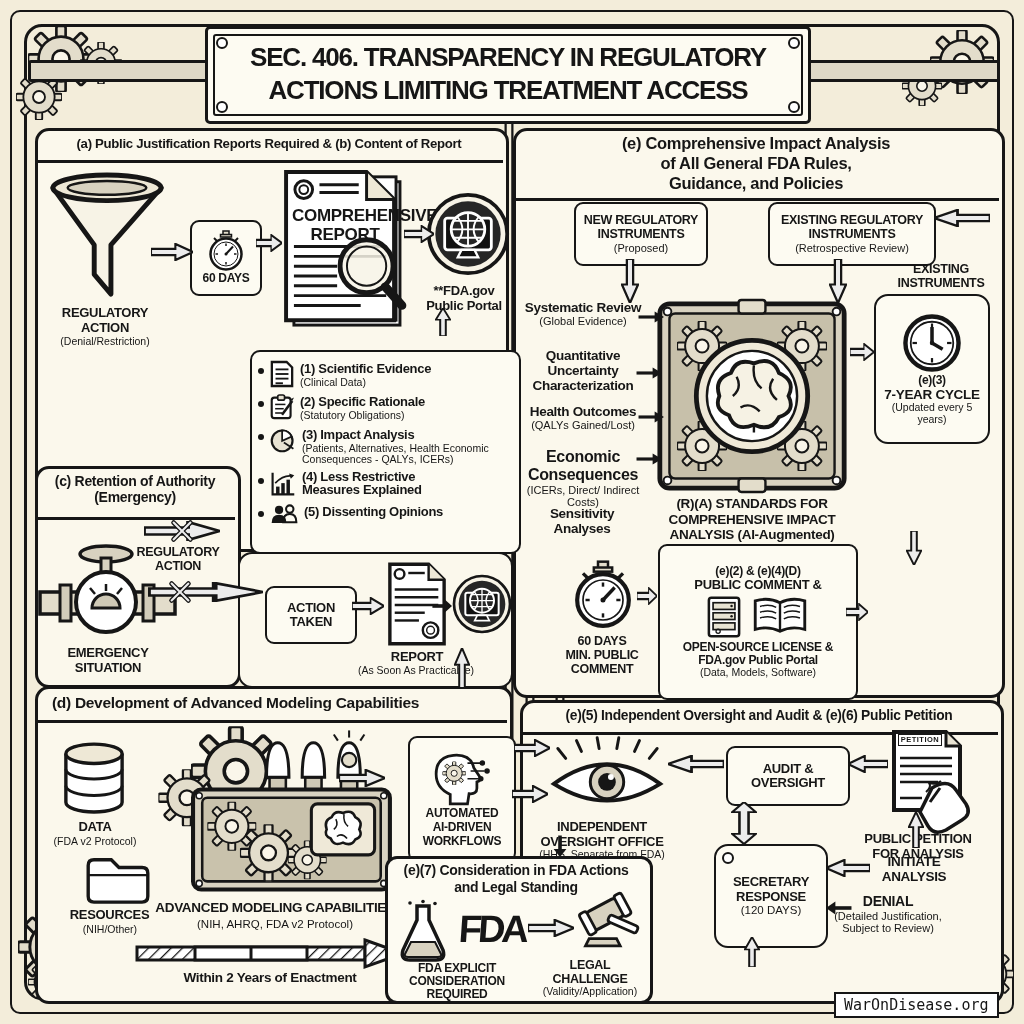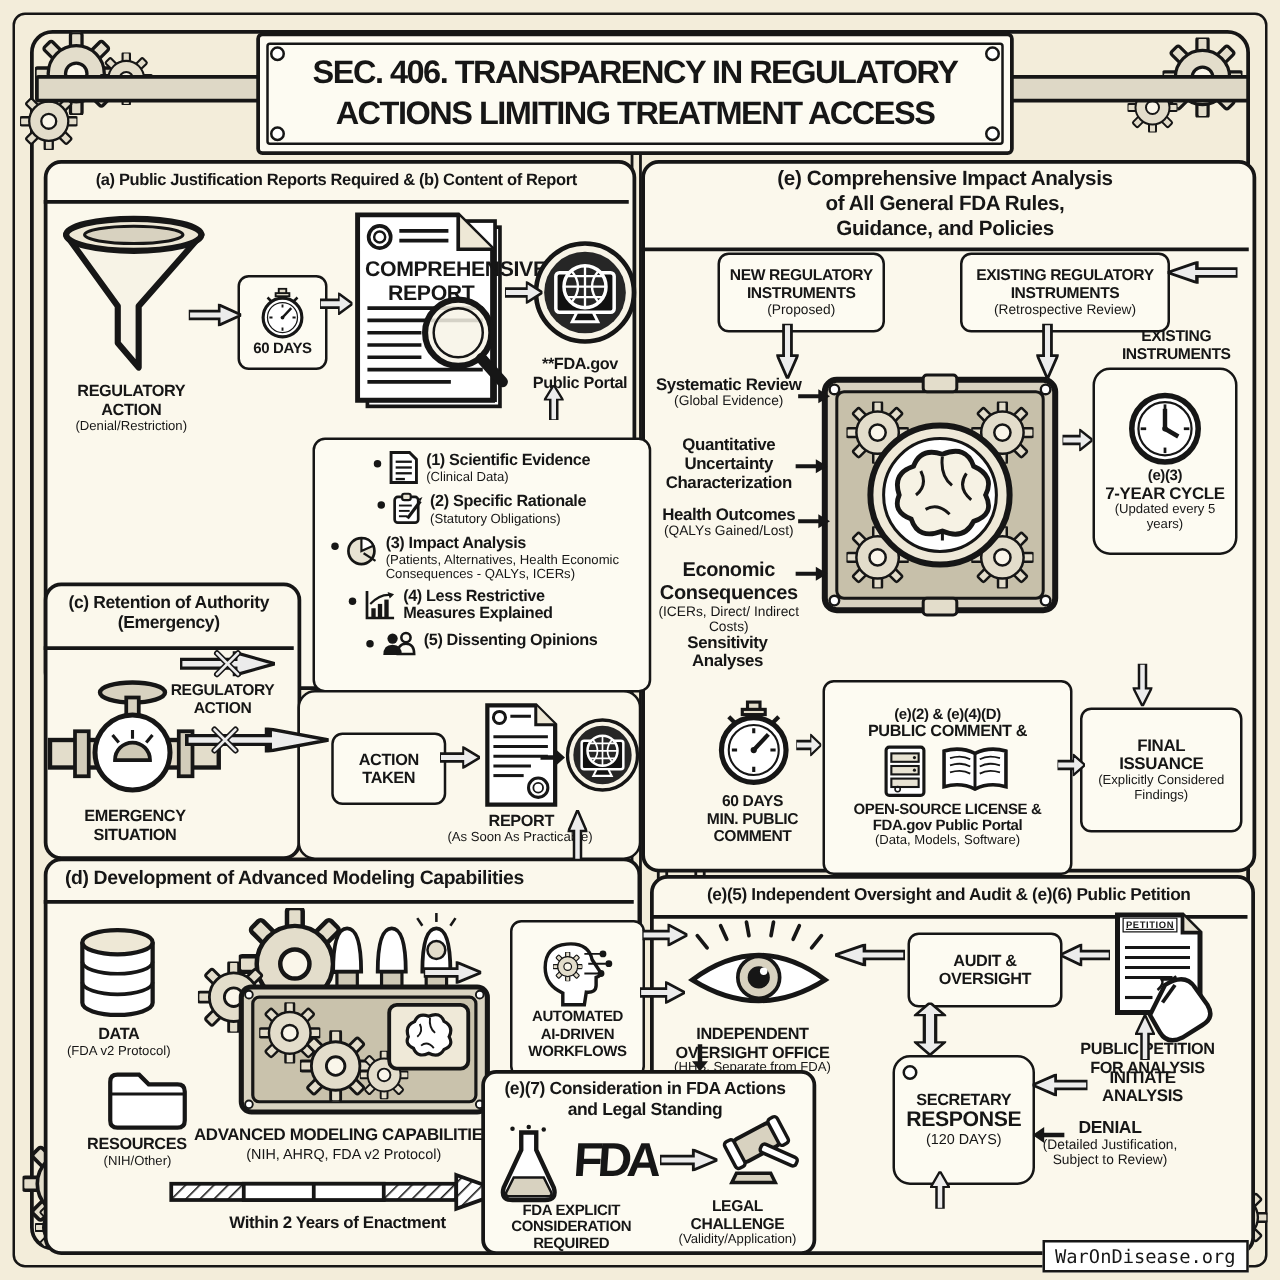--- a/index.html
+++ b/index.html
@@ -213,21 +213,21 @@
 </div>
 
 <svg class="txt" style="left:426px;top:192px;width:84px;height:84px;z-index:4;">
       <use href="#portal"></use>
     </svg>
 <div class="txt b" style="left:408px;top:284px;width:112px;font-size:13px;z-index:4;">
   <div>**FDA.gov</div>
   <div>Public Portal</div>
 </div>
 
-<div class="bx" style="left:250px;top:350px;width:255px;height:188px;border-radius:10px;align-items:center;justify-content:flex-start;padding:8px 6px 4px 6px;">
+<div class="bx" style="left:250px;top:350px;width:255px;height:188px;border-radius:10px;align-items:flex-start;justify-content:flex-start;padding:8px 6px 4px 6px;">
   <div class="itemrow">
     <div class="dot"></div>
     <svg width="24" height="28" viewBox="0 0 26 30">
           <path d="M2 2 H18 L24 8 V28 H2 Z" fill="#fff" stroke="#161616" stroke-width="2.5"></path>
           <g stroke="#161616" stroke-width="2">
             <line x1="6" y1="10" x2="20" y2="10"></line>
             <line x1="6" y1="15" x2="20" y2="15"></line>
             <line x1="6" y1="20" x2="20" y2="20"></line>
             <line x1="6" y1="25" x2="14" y2="25"></line>
           </g>
@@ -548,20 +548,25 @@
   <path d="M84 80 Q90 92 80 100 M102 68 Q100 84 110 92 M122 82 Q114 94 126 104 M88 112 Q98 106 108 116 M102 130 L102 138" fill="none" stroke="#161616" stroke-width="2.5"></path>
   <circle cx="12" cy="12" r="4" fill="#fff" stroke="#161616" stroke-width="2"></circle>
   <circle cx="188" cy="12" r="4" fill="#fff" stroke="#161616" stroke-width="2"></circle>
   <circle cx="12" cy="188" r="4" fill="#fff" stroke="#161616" stroke-width="2"></circle>
   <circle cx="188" cy="188" r="4" fill="#fff" stroke="#161616" stroke-width="2"></circle>
 </svg>
 <svg class="arr" style="left:850px;top:343px;width:24px;height:18px;">
       <use href="#barrow"></use>
     </svg>
 
+<div class="txt b" style="left:645px;top:496px;width:214px;font-size:13.5px;line-height:1.15;">
+  <div>(R)(A) STANDARDS FOR</div>
+  <div>COMPREHENSIVE IMPACT</div>
+  <div>ANALYSIS (AI-Augmented)</div>
+</div>
 
 <svg class="txt" style="left:570px;top:560px;width:66px;height:70px;">
       <use href="#stopwatch"></use>
     </svg>
 <div class="txt b" style="left:540px;top:634px;width:124px;font-size:12.5px;">
   <div>60 DAYS</div>
   <div>MIN. PUBLIC</div>
   <div>COMMENT</div>
 </div>
 <svg class="arr" style="left:637px;top:587px;width:20px;height:18px;">
@@ -594,25 +599,20 @@
   <div class="b" style="font-size:12px;">OPEN-SOURCE LICENSE &amp;</div>
   <div class="b" style="font-size:12px;">FDA.gov Public Portal</div>
   <div style="font-size:10.5px;">(Data, Models, Software)</div>
 </div>
 <svg class="arr" style="left:846px;top:603px;width:22px;height:18px;">
       <use href="#barrow"></use>
     </svg>
 <svg class="arr" style="left:897px;top:540px;width:34px;height:16px;transform:rotate(90deg);">
       <use href="#barrow"></use>
     </svg>
-<div class="bx" style="left:864px;top:566px;width:126px;height:96px;">
-  <div class="b" style="font-size:13.5px;">FINAL</div>
-  <div class="b" style="font-size:13.5px;">ISSUANCE</div>
-  <div style="font-size:10.5px;width:112px;">(Explicitly Considered Findings)</div>
-</div>
 
 <div class="panel" style="left:520px;top:700px;width:478px;height:298px;"></div>
 <div class="txt b" style="left:524px;top:708px;width:470px;font-size:13.8px;white-space:nowrap;">(e)(5) Independent Oversight and Audit &amp; (e)(6) Public Petition</div>
 <div class="sep" style="left:520px;top:732px;width:478px;"></div>
 
 <svg class="txt" style="left:548px;top:736px;width:118px;height:82px;" viewBox="0 0 120 82">
   <g stroke="#161616" stroke-width="3" stroke-linecap="round">
     <line x1="18" y1="22" x2="10" y2="12"></line>
         <line x1="34" y1="15" x2="29" y2="4"></line>
         <line x1="52" y1="12" x2="50" y2="1"></line>
@@ -655,32 +655,32 @@
         <line x1="12" y1="32" x2="64" y2="32"></line>
         <line x1="12" y1="40" x2="64" y2="40"></line>
         <line x1="12" y1="48" x2="64" y2="48"></line>
         <line x1="12" y1="56" x2="50" y2="56"></line>
         <line x1="12" y1="72" x2="34" y2="72"></line>
       </g>
   <path d="M38 66 q6 -5 3 -9 q8 2 12 -2" fill="none" stroke="#161616" stroke-width="2"></path>
   <path d="M44 62 q16 -10 24 2 l10 14 q6 10 -4 16 l-16 10 q-12 6 -18 -4 l-8 -14 z" fill="#fff" stroke="#161616" stroke-width="3.5"></path>
   <line x1="52" y1="62" x2="42" y2="76" stroke="#161616" stroke-width="3"></line>
 </svg>
-<div class="txt b" style="left:898px;top:734px;width:42px;font-size:7.5px;letter-spacing:0.5px;border:1.5px solid #161616;background:#fff;padding:1px 0;z-index:4;text-decoration:underline;">PETITION</div>
+<div class="txt b" style="left:898px;top:734px;width:42px;font-size:7.5px;letter-spacing:0.5px;border:1.5px solid #161616;background:#fff;padding:1px 0;z-index:4;">PETITION</div>
 <div class="txt b" style="left:848px;top:832px;width:140px;font-size:13px;">
   <div>PUBLIC PETITION</div>
   <div>FOR ANALYSIS</div>
 </div>
 
 <svg class="arr" style="left:731px;top:802px;width:26px;height:42px;">
       <use href="#vdarr"></use>
     </svg>
 <div class="bx" style="left:714px;top:844px;width:110px;height:100px;border-radius:14px;">
   <div class="b" style="font-size:13px;">SECRETARY</div>
-  <div class="b" style="font-size:17px;">RESPONSE</div>
+  <div class="b" style="font-size:13px;">RESPONSE</div>
   <div style="font-size:11.5px;">(120 DAYS)</div>
 </div>
 <div class="screw" style="left:722px;top:852px;z-index:4;"></div>
 <svg class="arr" style="left:826px;top:859px;width:44px;height:18px;transform:scaleX(-1);">
       <use href="#barrow"></use>
     </svg>
 <div class="txt b" style="left:870px;top:854px;width:88px;font-size:13.5px;">
   <div>INITIATE</div>
   <div>ANALYSIS</div>
 </div>

